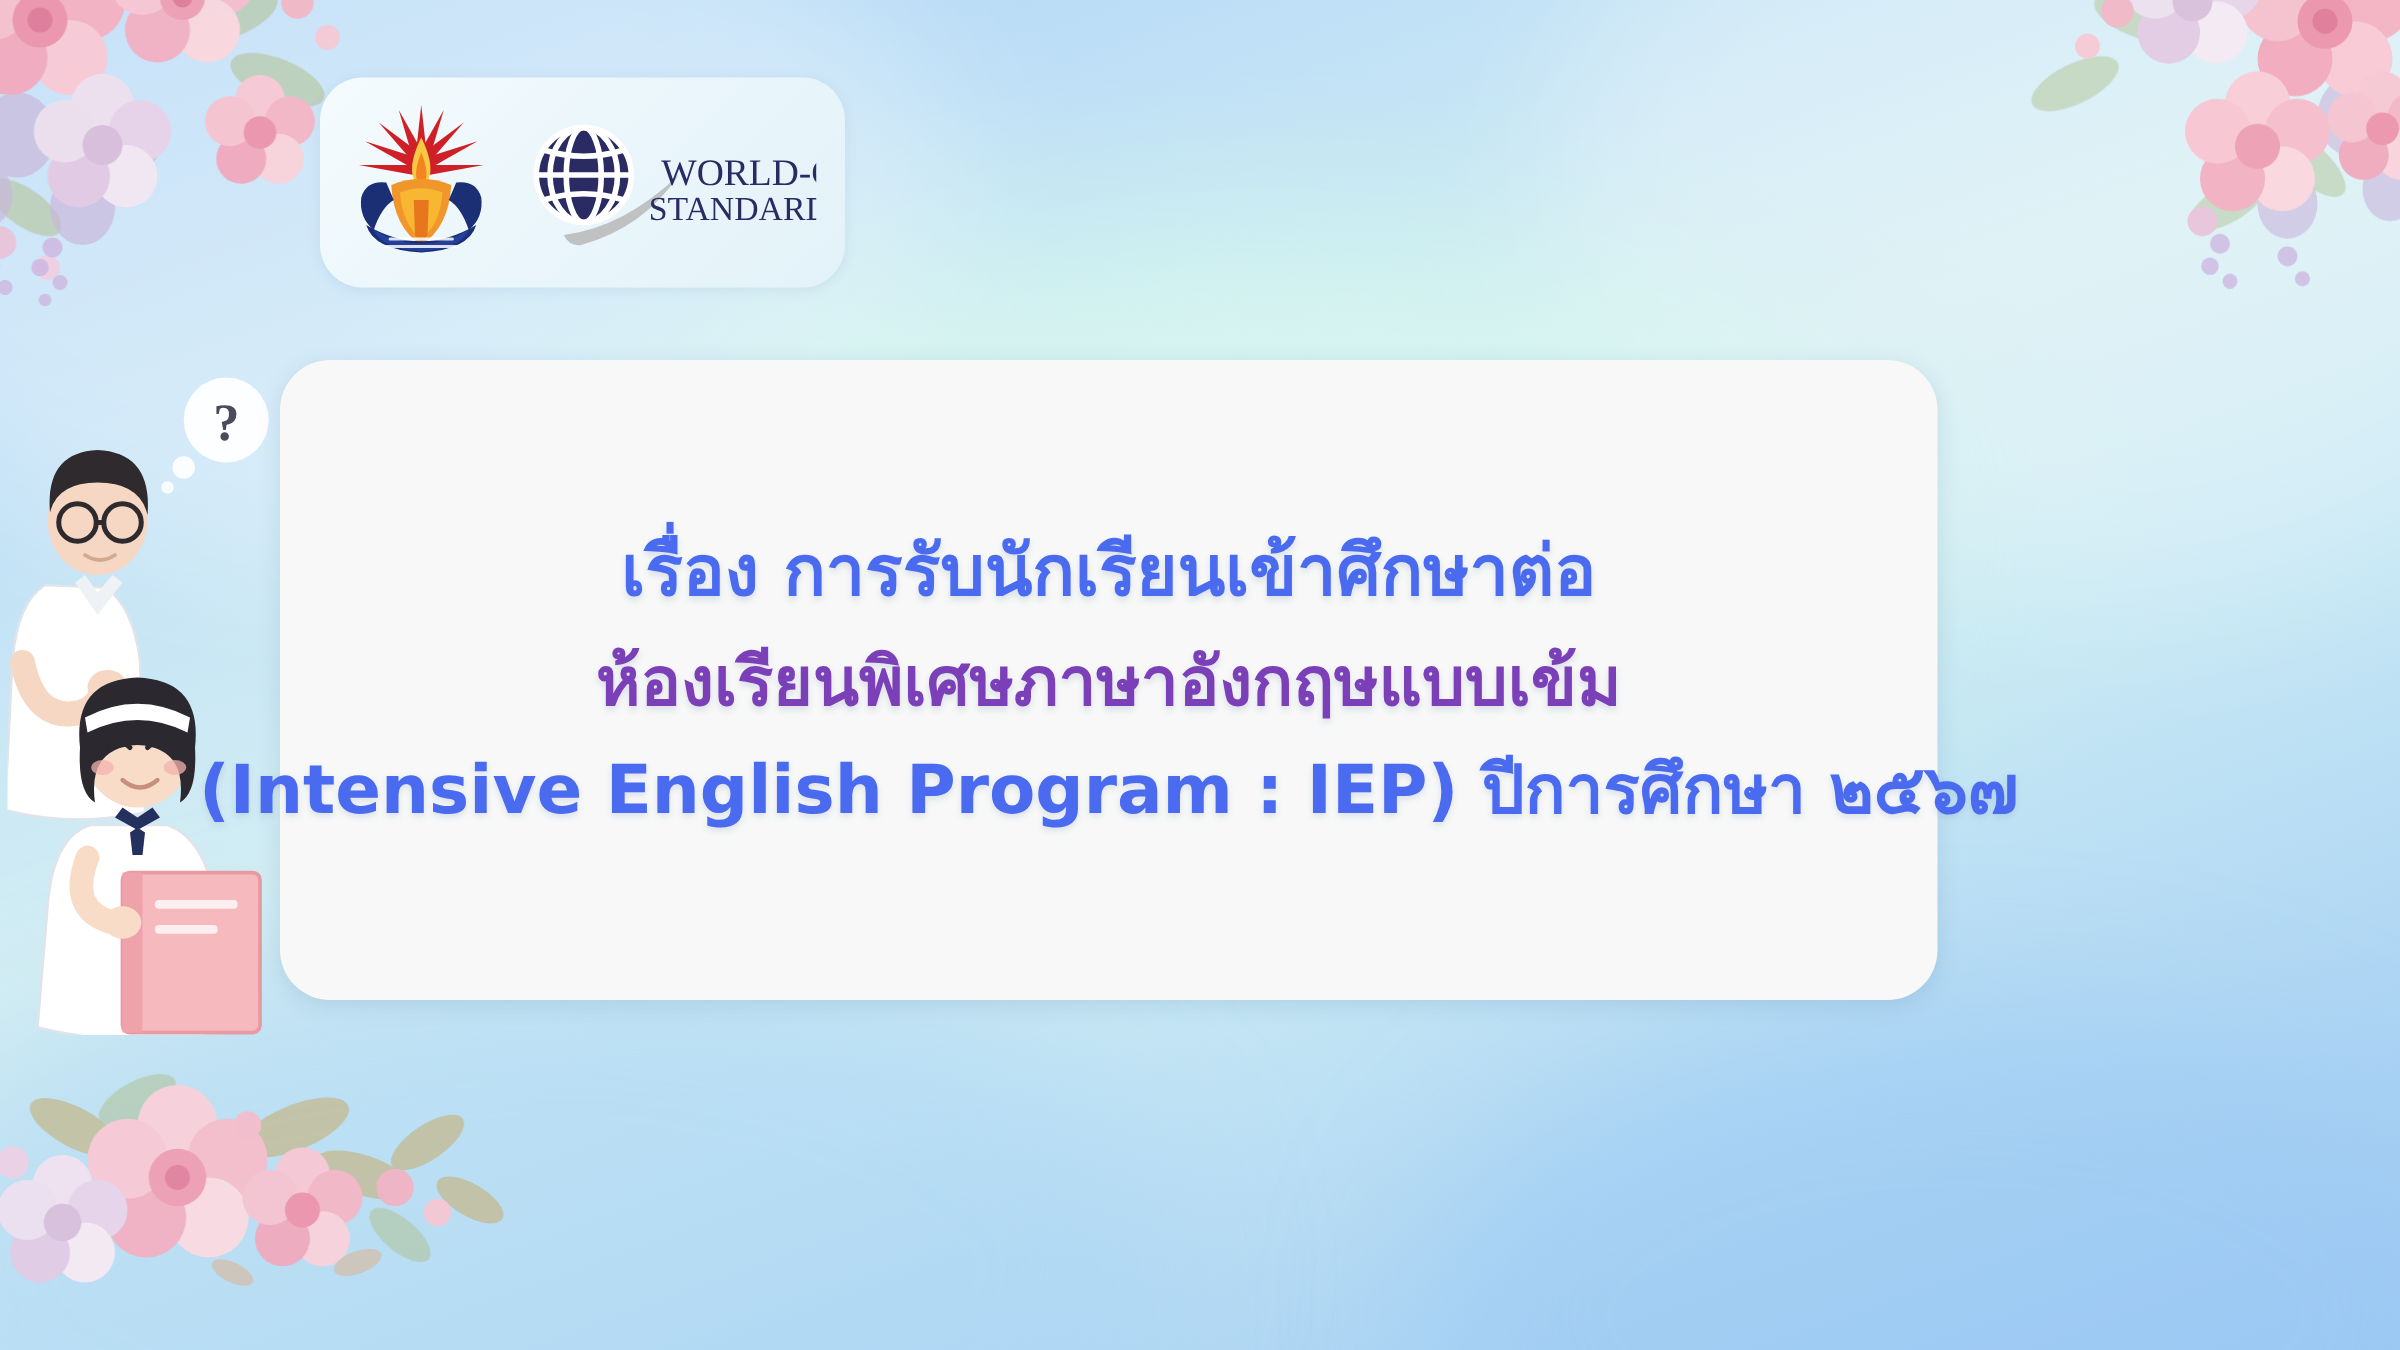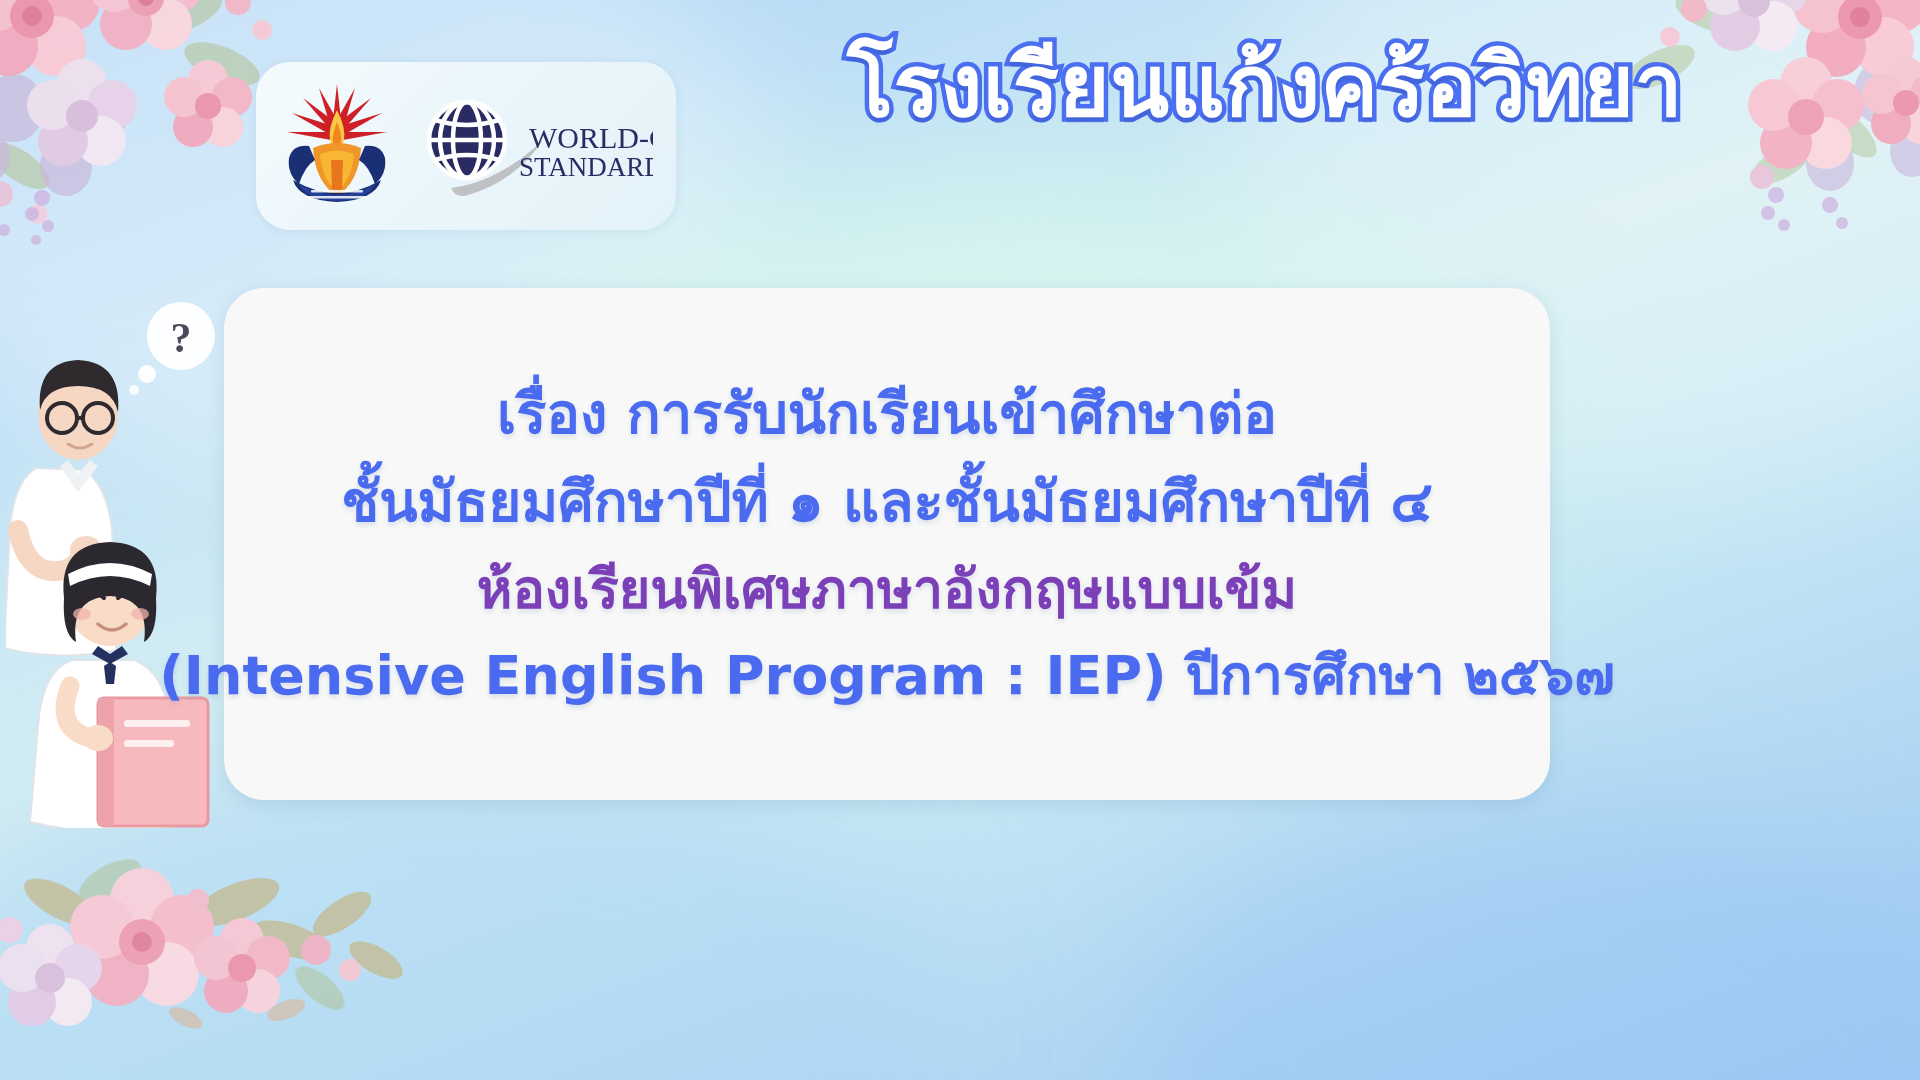--- a/index.html
+++ b/index.html
@@ -394,23 +394,21 @@
       </g>
 
       <path d="M30 96 q48 -6 92 -48 q-28 42 -78 56 q-10 1 -14 -8 z" fill="#b7b7b7" opacity=".85"></path>
 
       <text x="108" y="56" font-family="Liberation Serif, serif" font-size="30" fill="#2b2b63">WORLD-CLASS</text>
       <text x="98" y="84" font-family="Liberation Serif, serif" font-size="27" fill="#2b2b63">STANDARD SCHOOL</text>
     </svg>
   </div>
 
   <div id="headline">
-    <span class="h-2">โรงเรียนแก้งคร้อวิทยา</span>
   </div>
 
   <div id="content-card">
     <div class="line ln-1">เรื่อง การรับนักเรียนเข้าศึกษาต่อ</div>
-    <div class="line ln-2">ชั้นมัธยมศึกษาปีที่ ๑ และชั้นมัธยมศึกษาปีที่ ๔</div>
     <div class="line ln-3">ห้องเรียนพิเศษภาษาอังกฤษแบบเข้ม</div>
     <div class="line ln-4">(Intensive English Program : IEP)  ปีการศึกษา ๒๕๖๗</div>
   </div>
 
 </div>
 
 </body></html>

